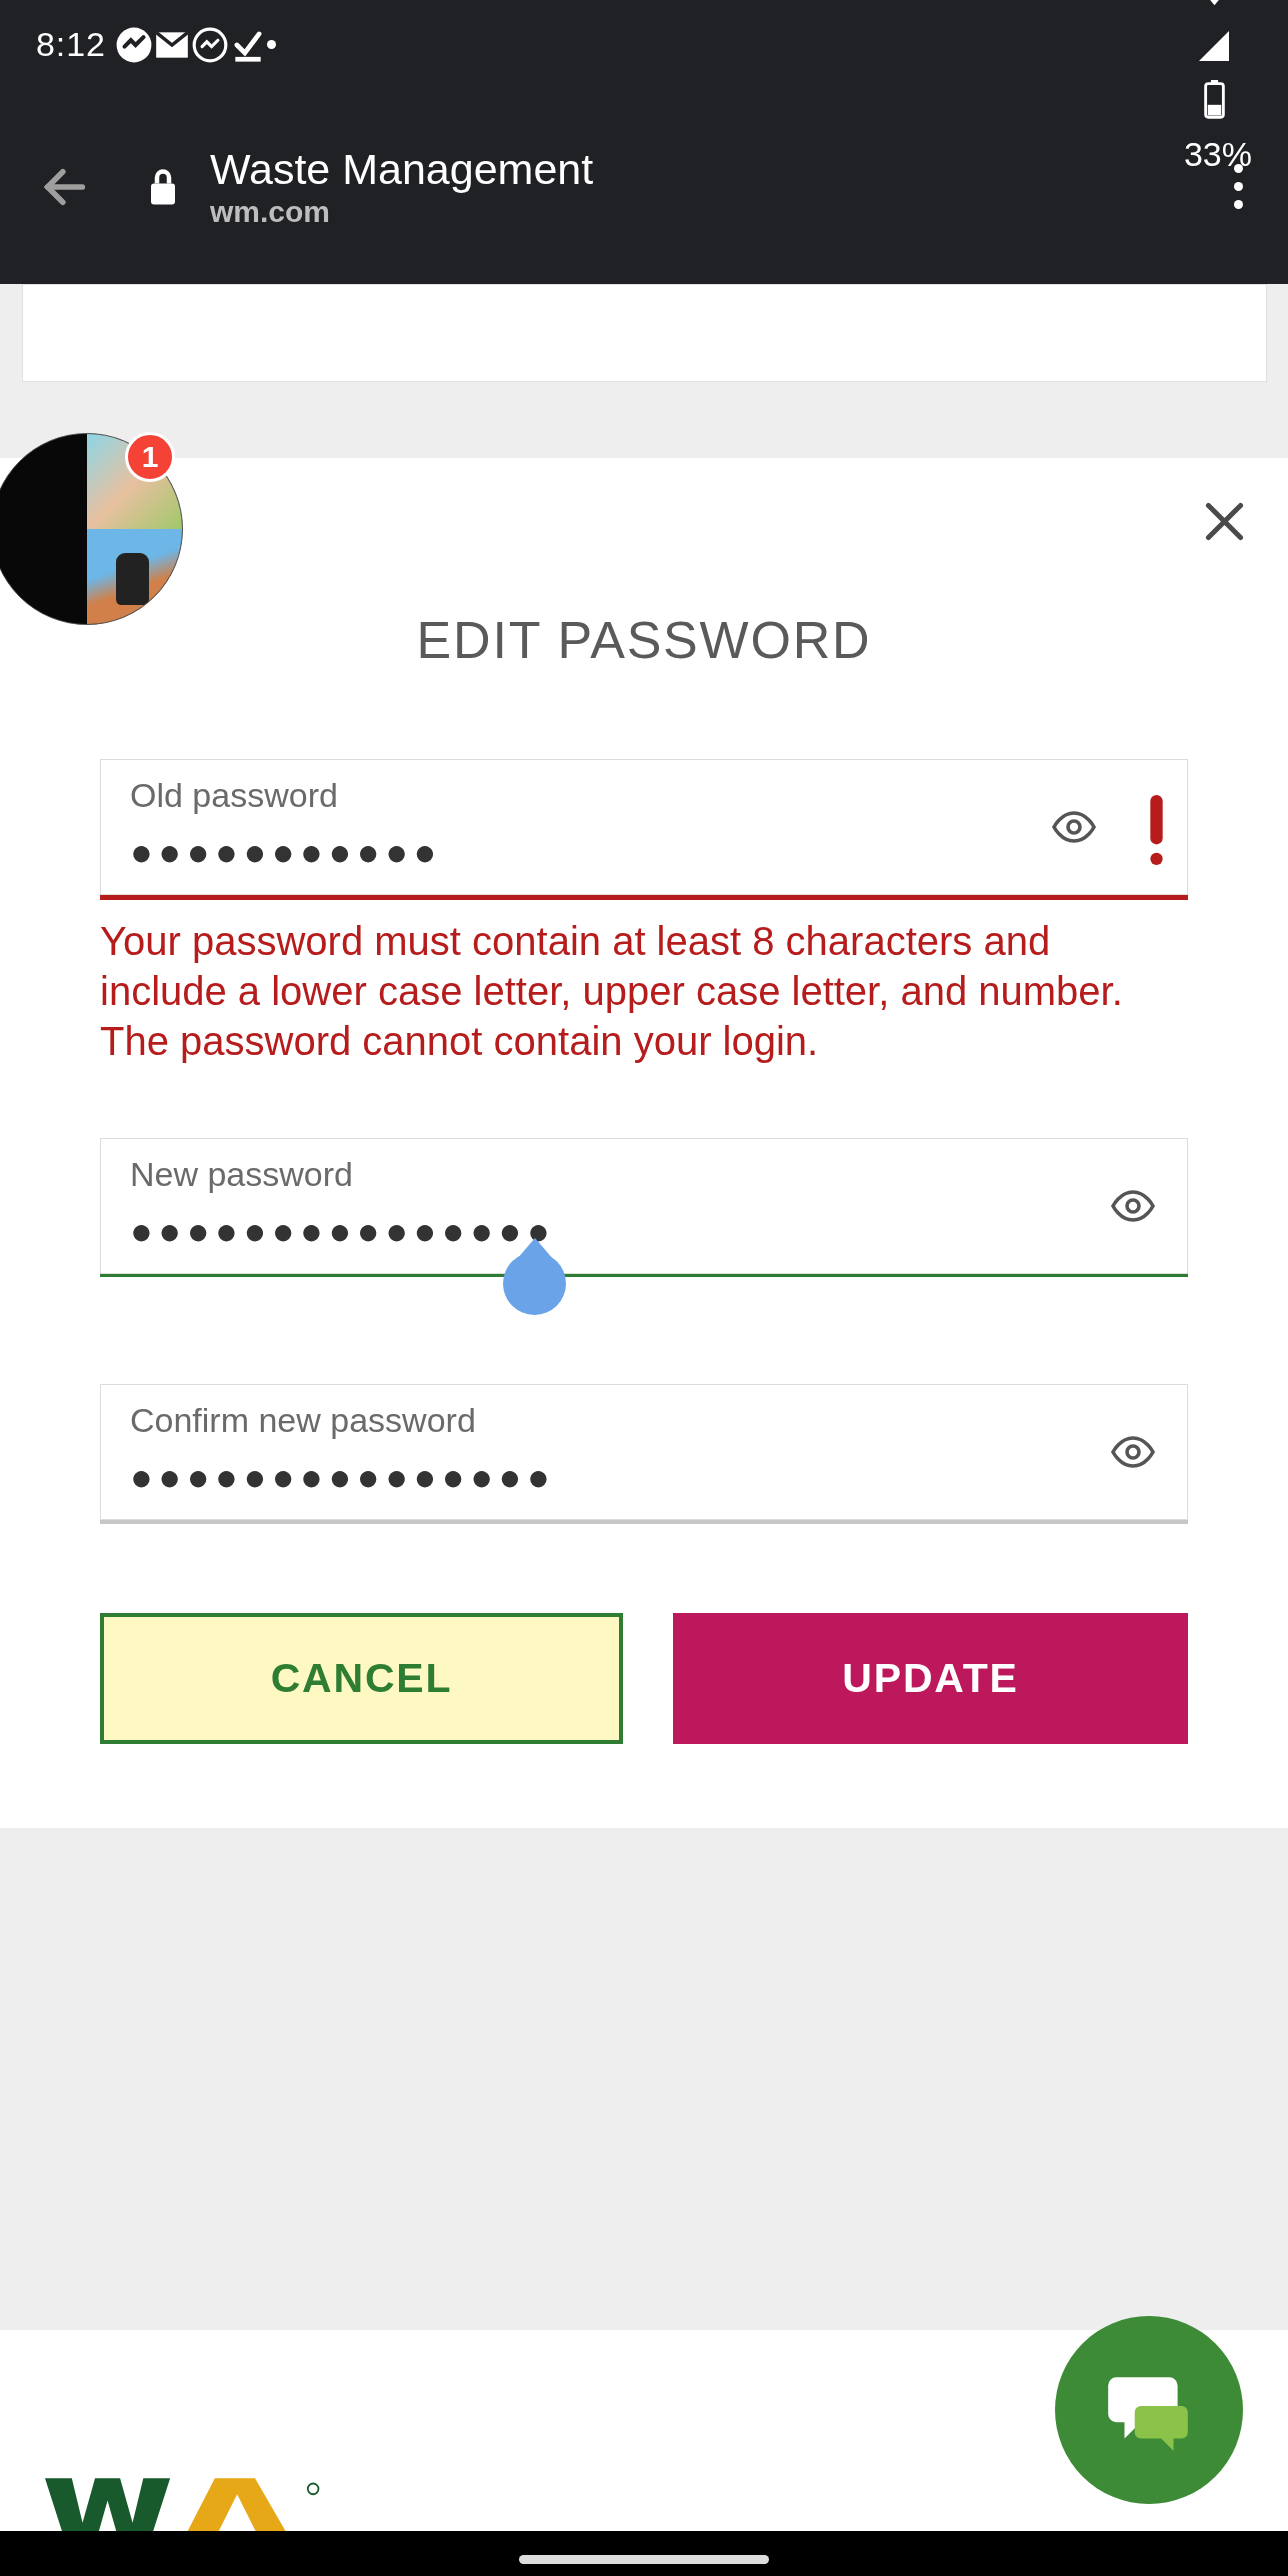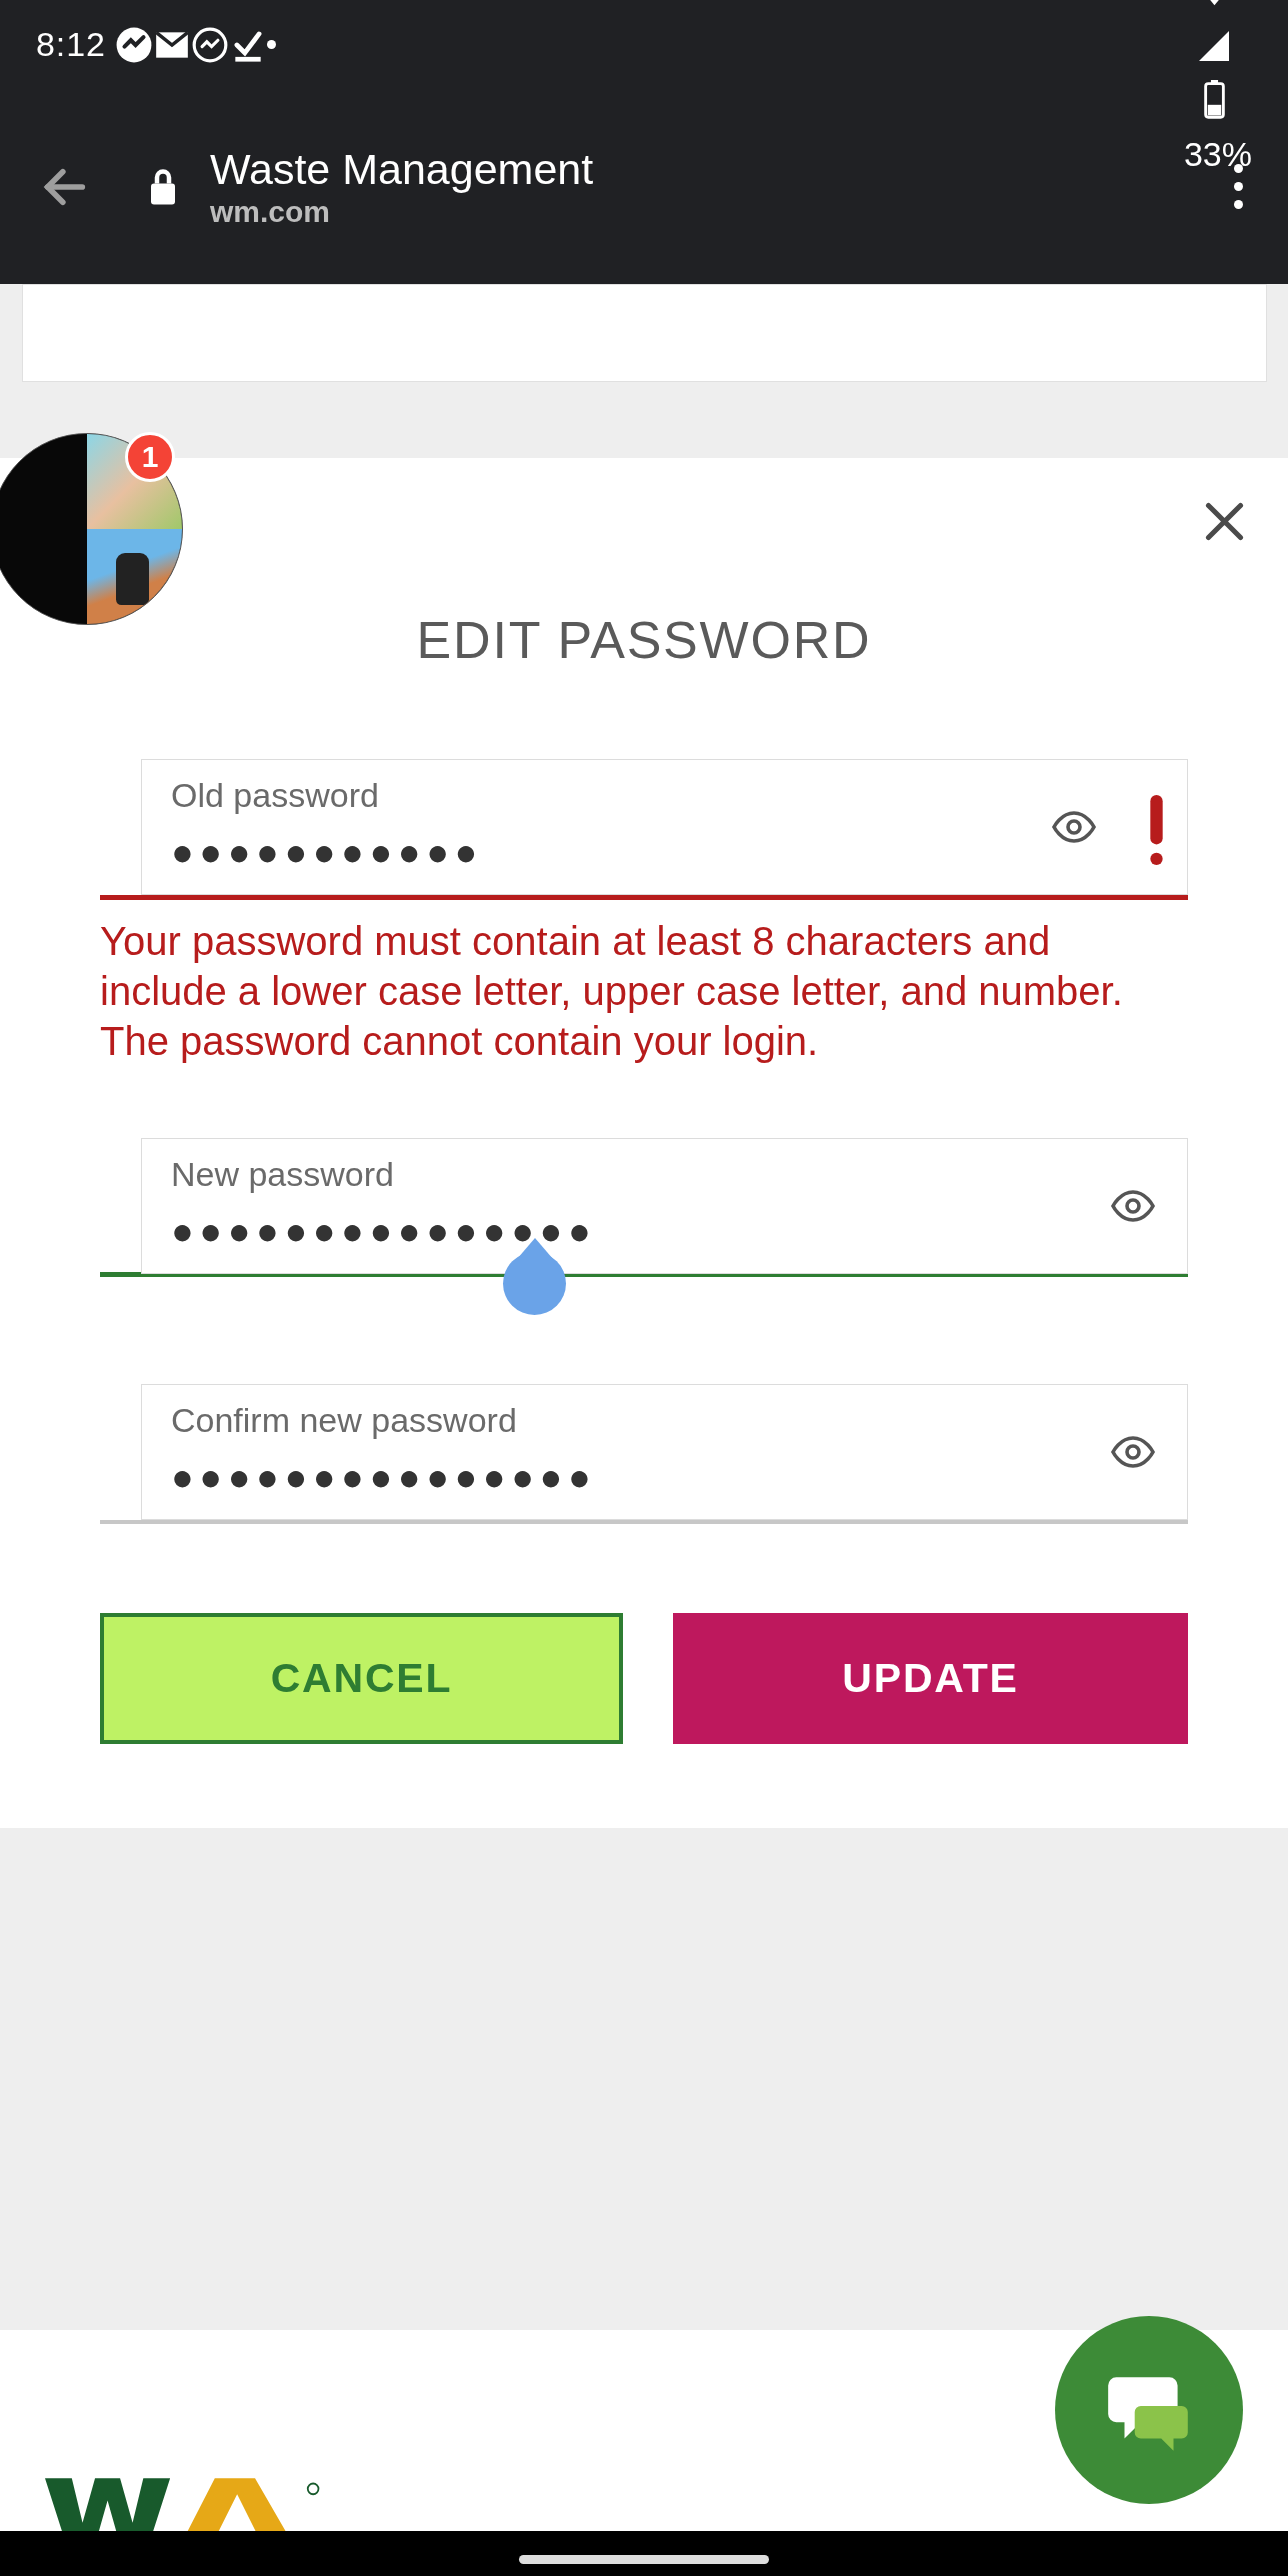--- a/index.html
+++ b/index.html
@@ -35,37 +35,37 @@
   .chathead .half-r { width:50%; display:flex; flex-direction:column;}
   .chathead .half-r .t { flex:1; background: linear-gradient(135deg,#8cd6e6,#e8c0a0,#a0c86a); }
   .chathead .half-r .b { flex:1; background: linear-gradient(160deg,#6cb6e8 40%,#d08048 60%); position:relative;}
   .chathead .half-r .b::after{content:'';position:absolute;left:30%;top:25%;width:35%;height:55%;background:#222;border-radius:9px 9px 5.4px 5.4px;}
   .chathead-badge { position: absolute; left: 125px; top: 432px; width: 50px; height: 50px; border-radius: 50%; background: #f44336; color:#fff; font-size:30px; font-weight:700; display:flex; align-items:center; justify-content:center; border: 3.6px solid #fff;}
 
   
   .modal-close { position: absolute; right: 36px; top: 36px; }
   .modal-title { text-align: center; font-size: 52px; font-weight: 400; color: #5a5a5a; letter-spacing: 1.8px; margin-top: 116px; margin-bottom: 89px;}
   .field-wrap { margin: 0 100px; }
-  .field { border: 1.8px solid #dcdcdc; background: #fff; padding: 16px 29px 19.7px 29px; position: relative; margin-left: 41px; }
+  .field { border: 1.8px solid #dcdcdc; background: #fff; padding: 16px 29px 19.7px 29px; position: relative; }
   .field-label { font-size: 34px; color: #6a6a6a; }
   .field-value { font-size: 38px; letter-spacing: 5.4px; color: #333; margin-top: 16px; }
   .field-eye { position: absolute; right: 30px; top: 50%; transform: translateY(-50%); color: #555;}
   .field-warn { position: absolute; right: -1.8px; top: 0; bottom:-5.4px; width: 64px; display: flex; align-items: center; justify-content: center;}
   .field-underline { height: 5.4px; }
   .err-line { background: #b71c1c; }
   .ok-line { background: #2e7d32; margin-top:-1.8px; }
   .grey-line { background: #c7c7c7; height:3.6px; }
   .error-text { color: #b71c1c; font-size: 40px; line-height: 1.25; margin: 16px 100px 72px 100px; }
   .spacer { height: 107px; }
   .caret { position:absolute; left:403px; bottom:-38px; width:63px; height:63px; background:#6aa3e8; border-radius: 50% 50% 50% 50%; }
   .caret::before{content:'';position:absolute;left:50%;top:-14.3px;transform:translateX(-50%);border-left:18px solid transparent;border-right:18px solid transparent;border-bottom:21.5px solid #6aa3e8;}
 
   .btn-row { display: flex; gap: 50px; margin: 89px 100px 0 100px; }
   .btn { flex:1; height: 131px; display:flex; align-items:center; justify-content:center; font-size: 41px; font-weight: 700; letter-spacing: 1.8px; }
-  .btn-cancel { border: 4.5px solid #2e7d32; color: #2e7d32; background: #bef264; }
+  .btn-cancel { border: 4.5px solid #2e7d32; color: #2e7d32; background: #fef9c3; }
   .btn-update { background: #be185d; color: #fff; border:none;}
 
   
   .footer-gap { position:absolute; left:0; right:0; top:2165px; height:165px; background:#eeeeee;}
   .footer { position: absolute; left:0; right:0; top: 2330px; bottom: 45px; background: #fff; padding: 148px 45px 0 45px;}
   .wm-logo { display:flex; flex-direction:column; gap:3.6px;}
   .wm-letters { display:flex; align-items:flex-end;}
   .wm-text { font-size:18px; font-weight:900; color:#185a2c; letter-spacing:0.9px; margin-top:7.2px;}
   .chat-fab { position: absolute; right: 45px; bottom: 72px; width: 188px; height: 188px; border-radius: 50%; background: #3d8b37; display:flex; align-items:center; justify-content:center;}
 

